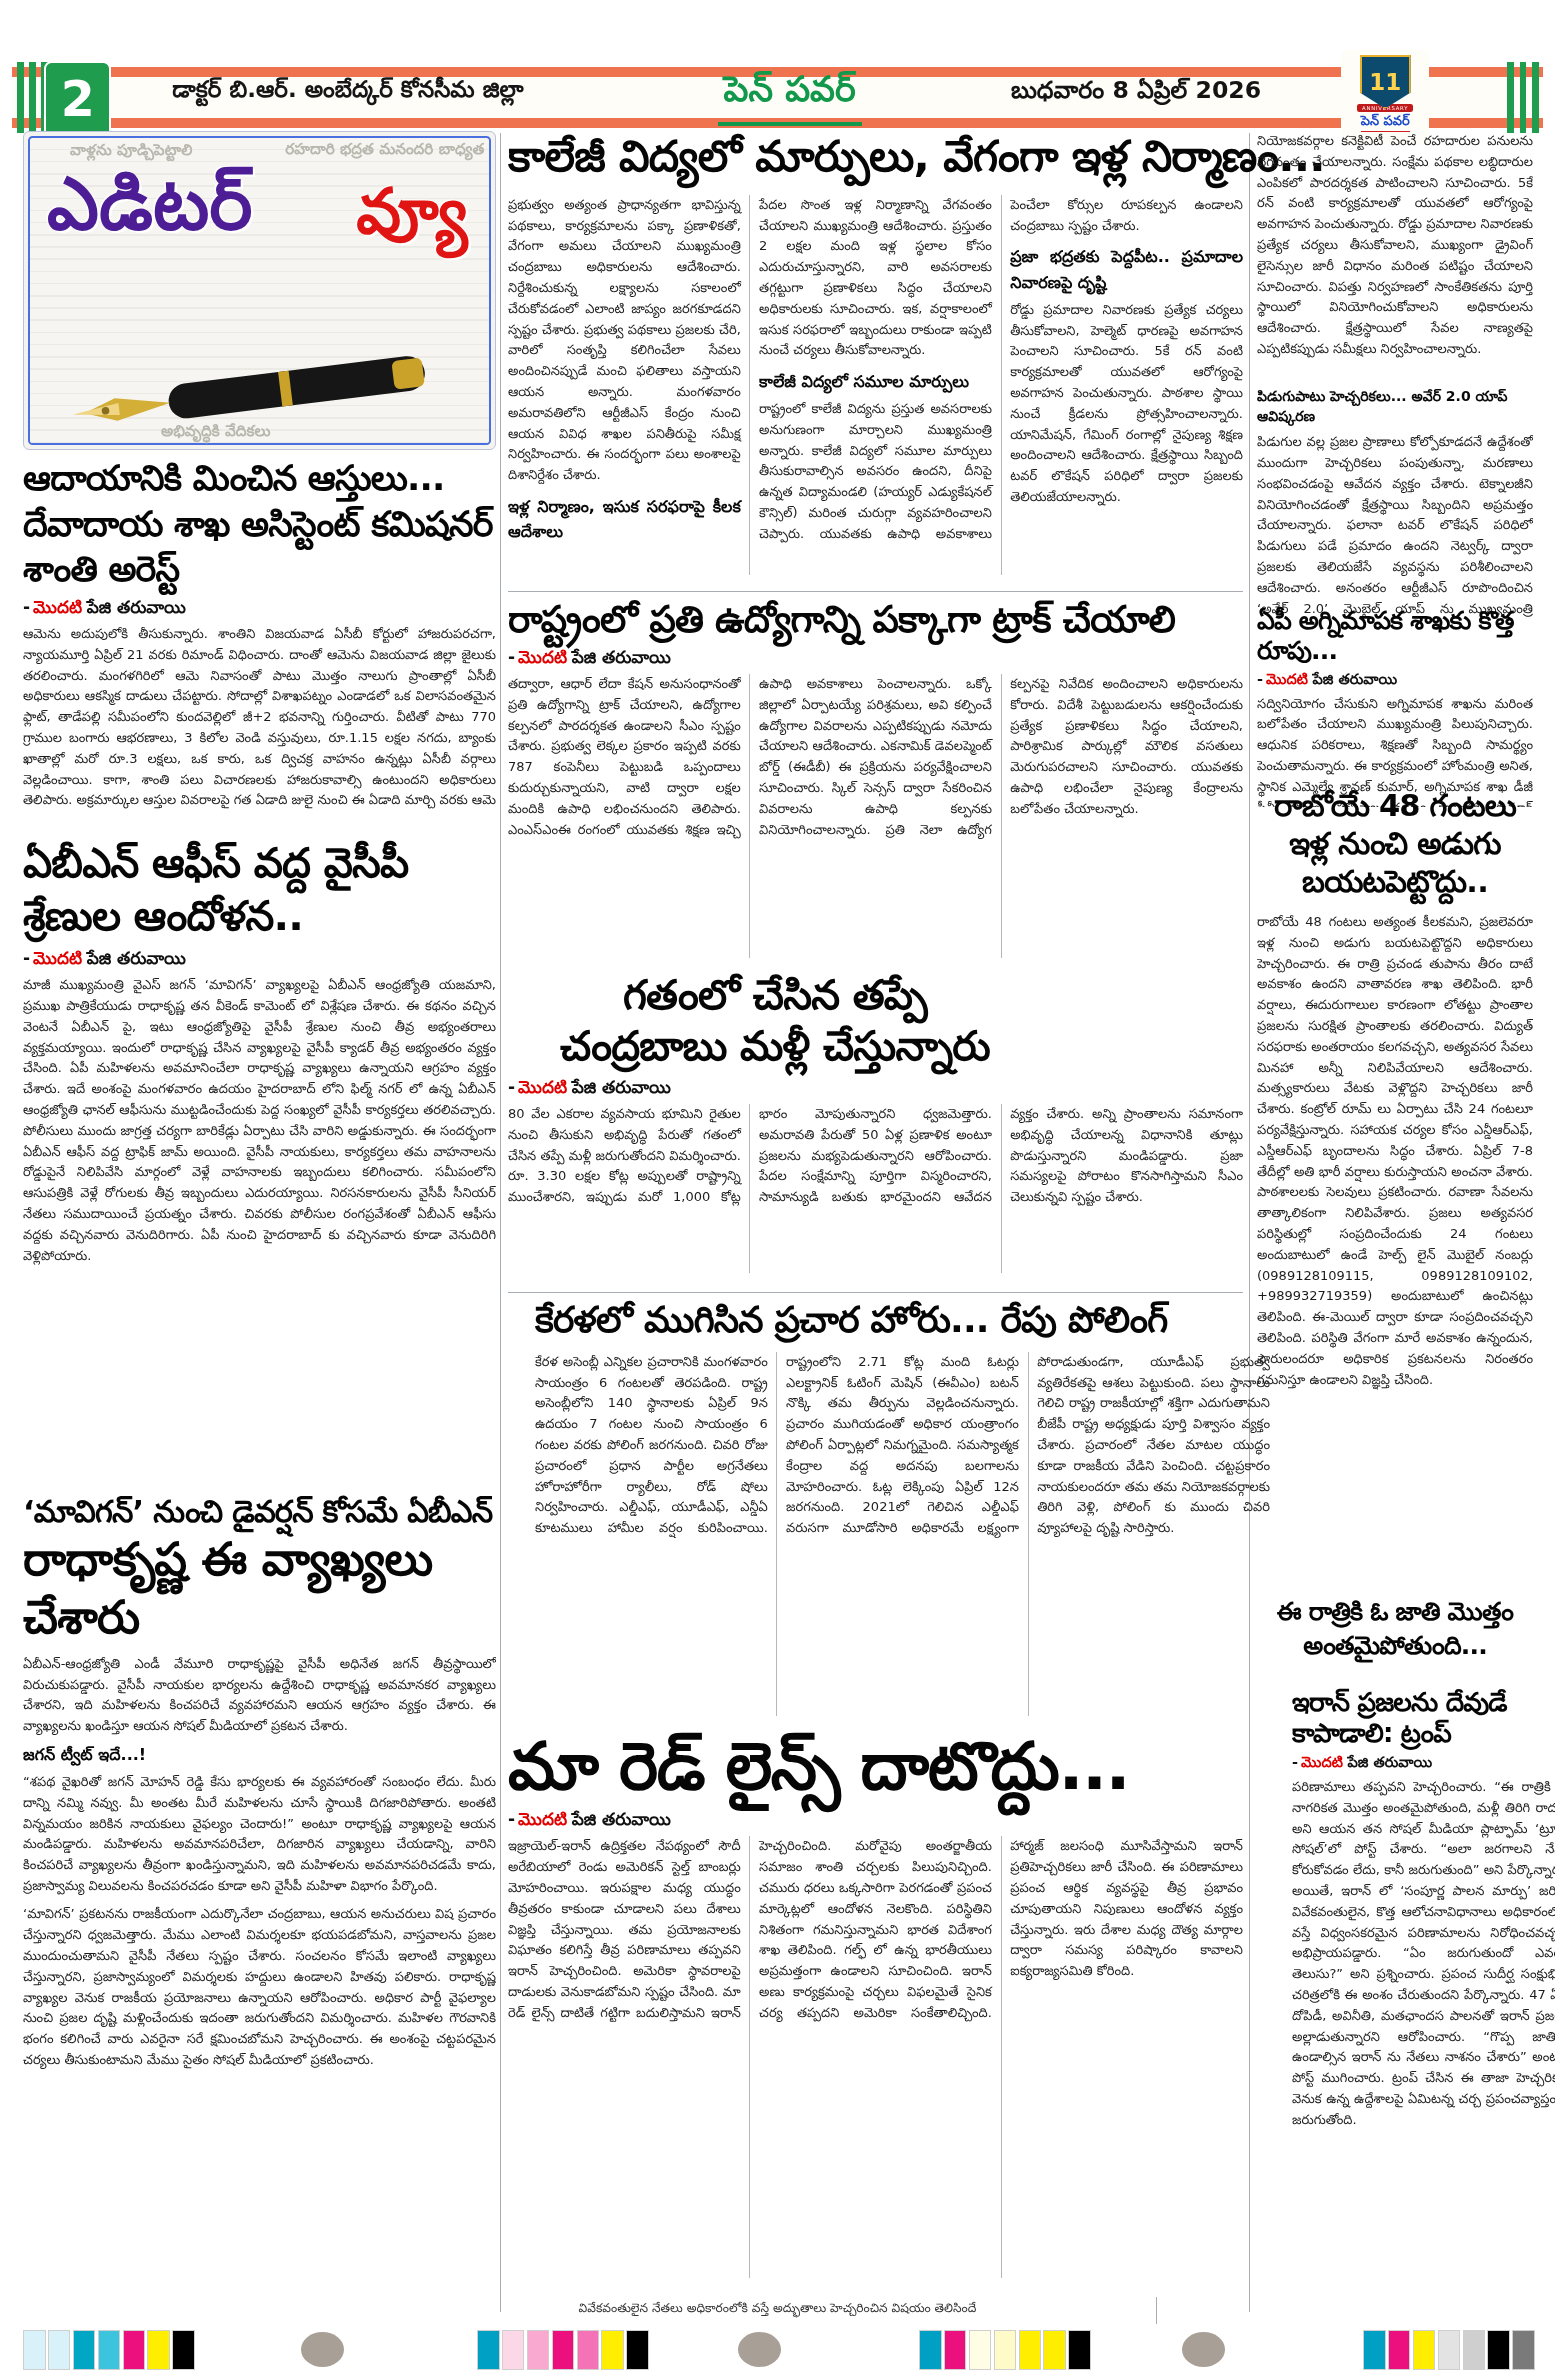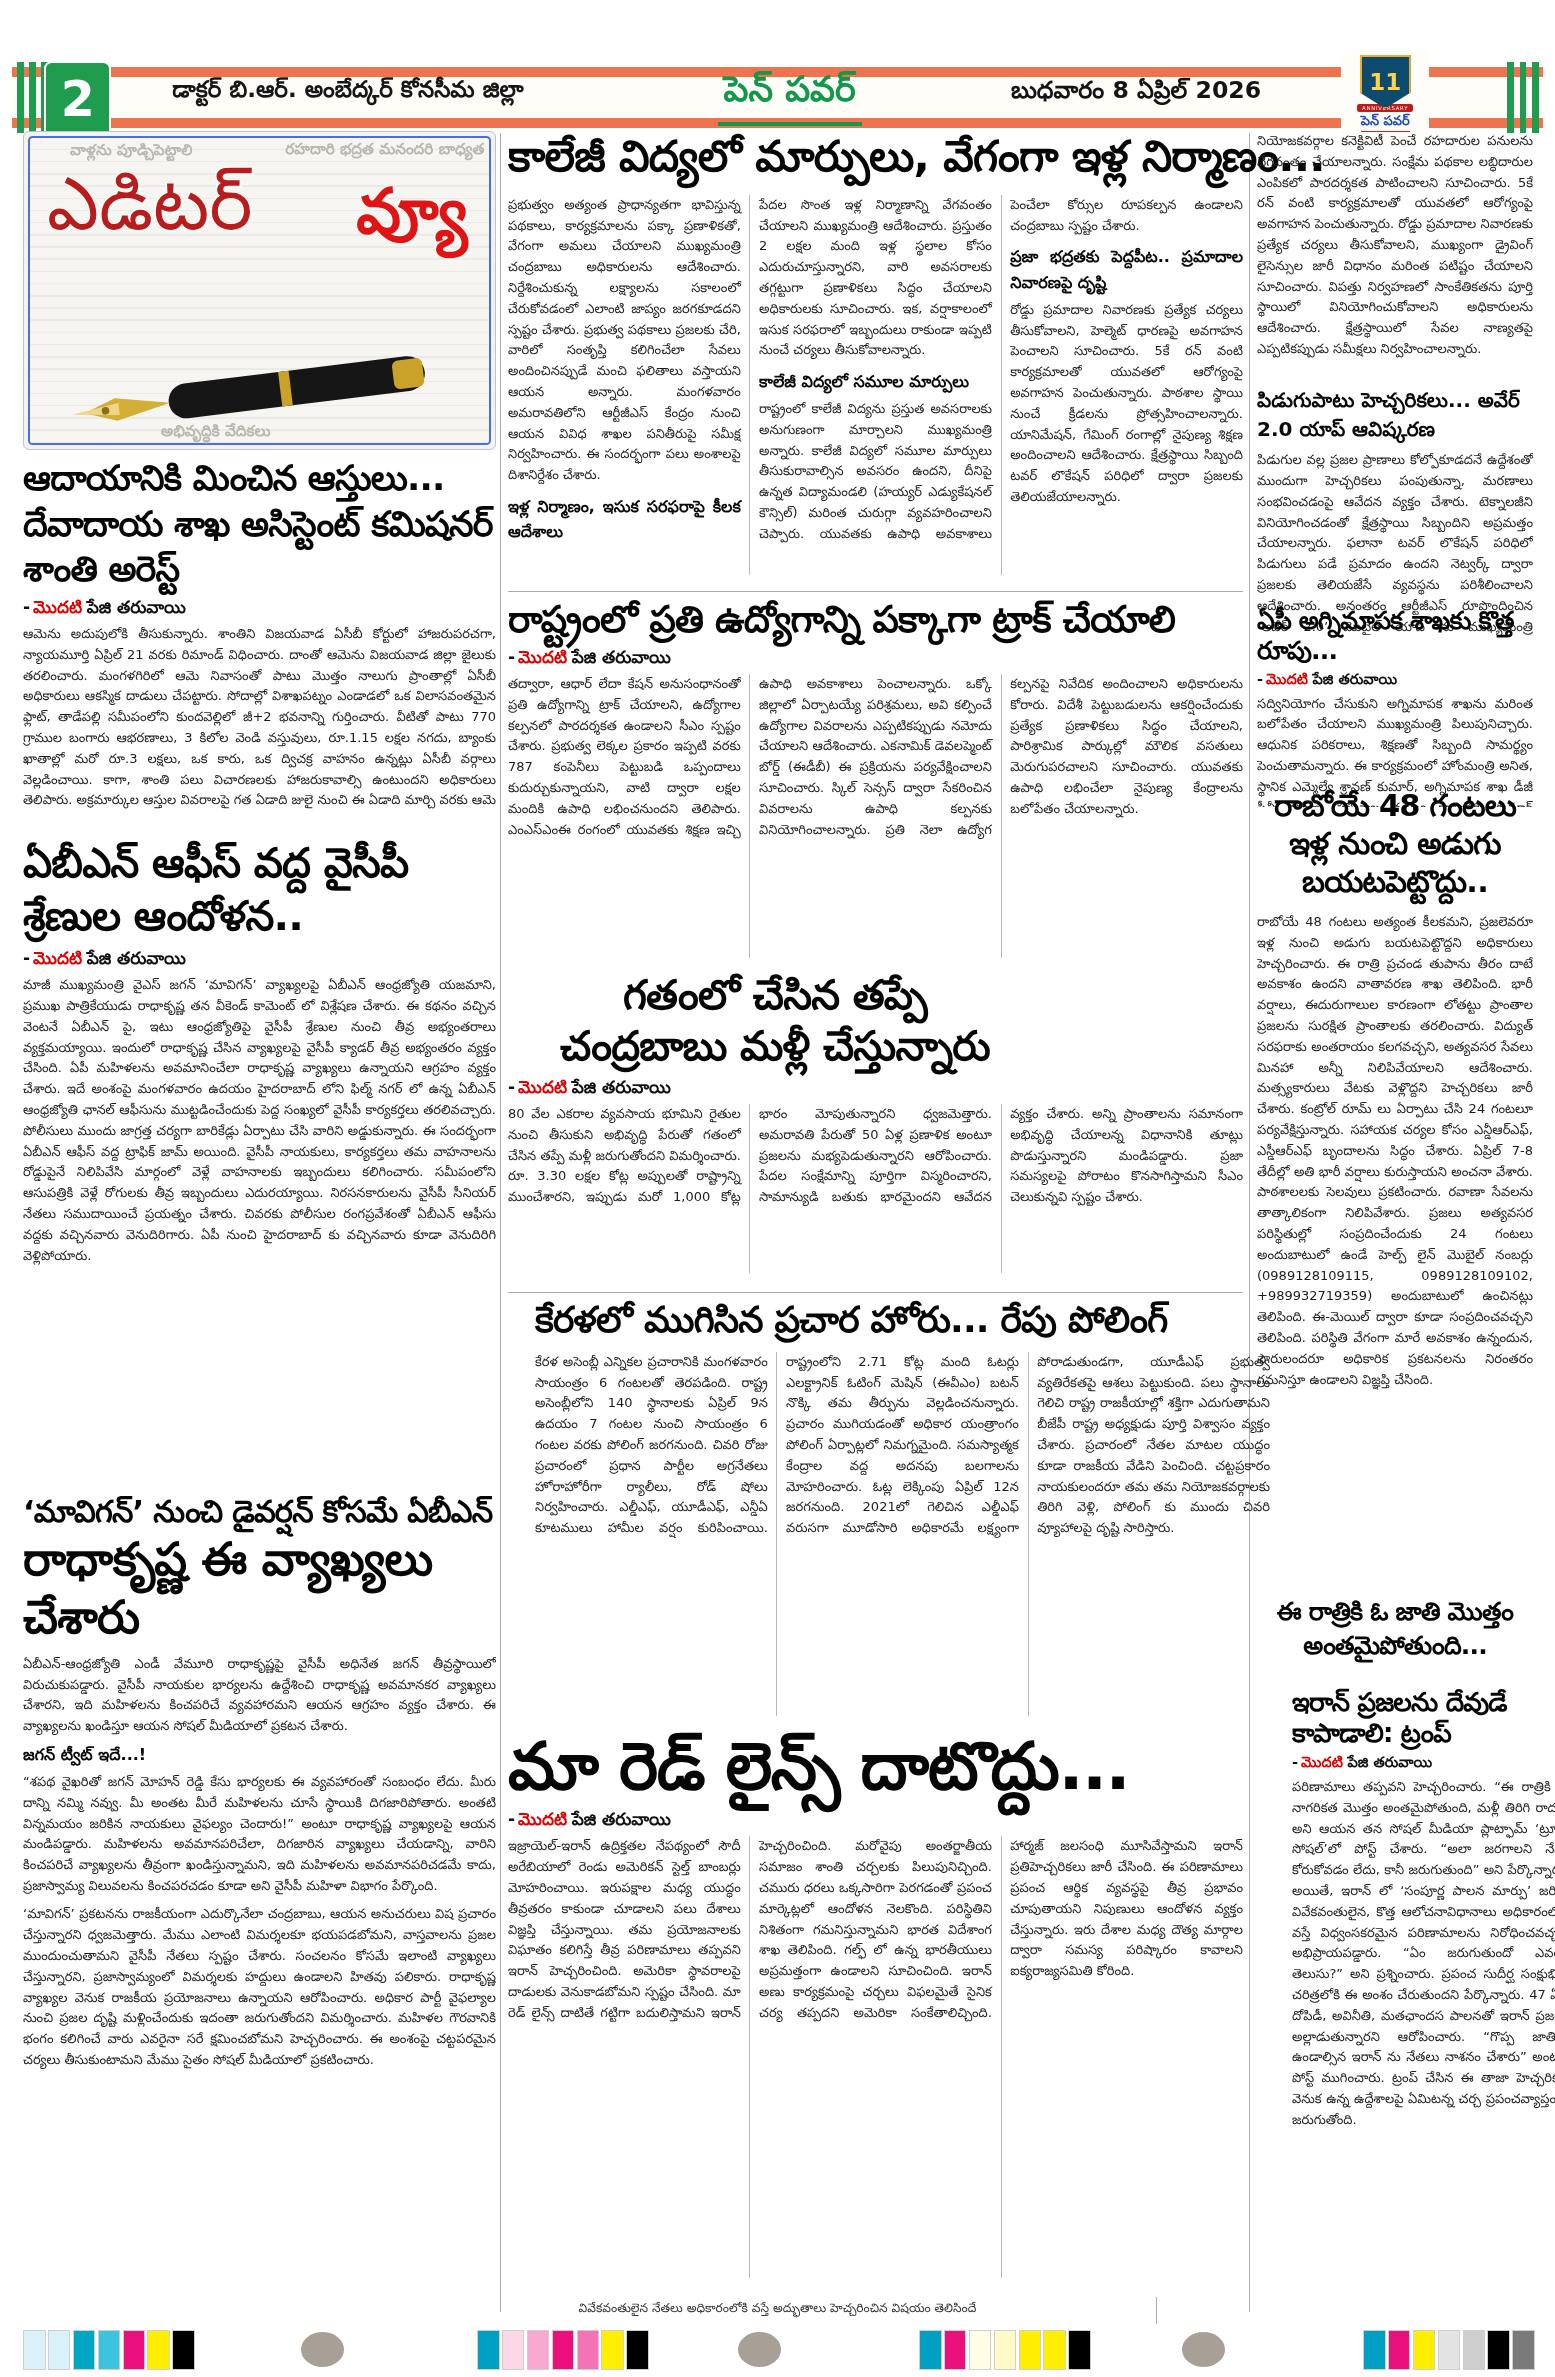--- a/index.html
+++ b/index.html
@@ -27,21 +27,21 @@
   .logo .lname{color:#1b49c8;font-weight:bold;font-size:13px;margin-top:1.5px;border-bottom:1.5px solid #d31f1f;}
   
   .vrule{position:absolute;width:0.8px;background:#a8adb3;}
   .hrule{position:absolute;height:0.8px;background:#a8adb3;}
   
   .editorbox{position:absolute;left:23px;top:131px;width:471px;height:317px;background:#f4f3ef;
              border:1.5px solid #b9c2d8;border-radius:6.1px;overflow:hidden;}
   .editorbox .inner{position:absolute;inset:3.8px;border:2.3px solid #4a6fe0;border-radius:4.6px;
              background:repeating-linear-gradient(180deg,#f6f5f1 0 10.7px,#eceae4 10.7px 12.2px);}
   .ed-tex{position:absolute;color:#b9b6ae;font-size:15.2px;font-weight:bold;white-space:nowrap;}
-  .ed-word1{position:absolute;left:23px;top:29px;font-size:73px;font-weight:normal;color:#b91c1c;
+  .ed-word1{position:absolute;left:23px;top:29px;font-size:73px;font-weight:bold;color:#4c1d95;
             text-shadow:2.3px 2.3px 0 #ffffff,-1.5px -1.5px 0 #ffffff;}
   .ed-word2{position:absolute;right:27.4px;top:43px;font-size:63px;font-weight:bold;color:#e11414;
             text-shadow:2.3px 2.3px 0 #ffffff,-1.5px -1.5px 0 #ffffff;}
   .penwrap{position:absolute;left:13.7px;bottom:12.2px;width:436px;height:91px;}
   
   h1,h2,h3,p{margin:0;}
   .headline{font-weight:bold;color:#060606;letter-spacing:-0.8px;}
   .byline{font-size:17px;font-weight:bold;margin:4.6px 0 3px 0;}
   .byline .red{color:#e10000;margin:0 4.6px 0 3px;}
   .body{font-size:13px;line-height:1.6;text-align:justify;color:#1c1c1c;overflow:hidden;}
@@ -182,21 +182,21 @@
   <div class="byline">
     <span>-</span><span class="red">మొదటి</span><span>పేజి తరువాయి</span>
   </div>
   <div class="c3 body" style="height:442px;">
     <p>ఇజ్రాయెల్-ఇరాన్ ఉద్రిక్తతల నేపథ్యంలో సౌదీ అరేబియాలో రెండు అమెరికన్ స్టెల్త్ బాంబర్లు మోహరించాయి. ఇరుపక్షాల మధ్య యుద్ధం తీవ్రతరం కాకుండా చూడాలని పలు దేశాలు విజ్ఞప్తి చేస్తున్నాయి. తమ ప్రయోజనాలకు విఘాతం కలిగిస్తే తీవ్ర పరిణామాలు తప్పవని ఇరాన్ హెచ్చరించింది. అమెరికా స్థావరాలపై దాడులకు వెనుకాడబోమని స్పష్టం చేసింది. మా రెడ్ లైన్స్ దాటితే గట్టిగా బదులిస్తామని ఇరాన్ హెచ్చరించింది. మరోవైపు అంతర్జాతీయ సమాజం శాంతి చర్చలకు పిలుపునిచ్చింది. చమురు ధరలు ఒక్కసారిగా పెరగడంతో ప్రపంచ మార్కెట్లలో ఆందోళన నెలకొంది. పరిస్థితిని నిశితంగా గమనిస్తున్నామని భారత విదేశాంగ శాఖ తెలిపింది. గల్ఫ్ లో ఉన్న భారతీయులు అప్రమత్తంగా ఉండాలని సూచించింది. ఇరాన్ అణు కార్యక్రమంపై చర్చలు విఫలమైతే సైనిక చర్య తప్పదని అమెరికా సంకేతాలిచ్చింది. హార్మజ్ జలసంధి మూసివేస్తామని ఇరాన్ ప్రతిహెచ్చరికలు జారీ చేసింది. ఈ పరిణామాలు ప్రపంచ ఆర్థిక వ్యవస్థపై తీవ్ర ప్రభావం చూపుతాయని నిపుణులు ఆందోళన వ్యక్తం చేస్తున్నారు. ఇరు దేశాల మధ్య దౌత్య మార్గాల ద్వారా సమస్య పరిష్కారం కావాలని ఐక్యరాజ్యసమితి కోరింది.</p>
   </div>
 </section>
 
 <section class="abs" style="left:1257px;top:131px;width:276px;">
   <p class="body" style="height:249px;">నియోజకవర్గాల కనెక్టివిటీ పెంచే రహదారుల పనులను వేగవంతం చేయాలన్నారు. సంక్షేమ పథకాల లబ్ధిదారుల ఎంపికలో పారదర్శకత పాటించాలని సూచించారు. 5కే రన్ వంటి కార్యక్రమాలతో యువతలో ఆరోగ్యంపై అవగాహన పెంచుతున్నారు. రోడ్డు ప్రమాదాల నివారణకు ప్రత్యేక చర్యలు తీసుకోవాలని, ముఖ్యంగా డ్రైవింగ్ లైసెన్సుల జారీ విధానం మరింత పటిష్టం చేయాలని సూచించారు. విపత్తు నిర్వహణలో సాంకేతికతను పూర్తి స్థాయిలో వినియోగించుకోవాలని అధికారులను ఆదేశించారు. క్షేత్రస్థాయిలో సేవల నాణ్యతపై ఎప్పటికప్పుడు సమీక్షలు నిర్వహించాలన్నారు.</p>
-  <h3 class="subhead" style="font-size:20px;">పిడుగుపాటు హెచ్చరికలు... అవేర్ 2.0 యాప్ ఆవిష్కరణ</h3>
+  <h3 class="subhead" style="font-size:14px;">పిడుగుపాటు హెచ్చరికలు... అవేర్ 2.0 యాప్ ఆవిష్కరణ</h3>
   <p class="body" style="height:185px;">పిడుగుల వల్ల ప్రజల ప్రాణాలు కోల్పోకూడదనే ఉద్దేశంతో ముందుగా హెచ్చరికలు పంపుతున్నా, మరణాలు సంభవించడంపై ఆవేదన వ్యక్తం చేశారు. టెక్నాలజీని వినియోగించడంతో క్షేత్రస్థాయి సిబ్బందిని అప్రమత్తం చేయాలన్నారు. ఫలానా టవర్ లొకేషన్ పరిధిలో పిడుగులు పడే ప్రమాదం ఉందని నెట్వర్క్ ద్వారా ప్రజలకు తెలియజేసే వ్యవస్థను పరిశీలించాలని ఆదేశించారు. అనంతరం ఆర్టీజీఎస్ రూపొందించిన ‘అవేర్ 2.0’ మొబైల్ యాప్ ను ముఖ్యమంత్రి ప్రారంభించారు. ఈ సమీక్ష సమావేశంలో వివిధ శాఖలకు చెందిన ఉన్నతాధికారులు పాల్గొన్నారు.</p>
 </section>
 
 <section class="abs" style="left:1257px;top:606px;width:276px;">
   <h2 class="headline" style="font-size:25px;line-height:1.2;">ఏపీ అగ్నిమాపక శాఖకు కొత్త రూపు...</h2>
   <div class="byline" style="font-size:14.5px;">
     <span>-</span><span class="red">మొదటి</span><span>పేజి తరువాయి</span>
   </div>
   <p class="body" style="height:113px;">సద్వినియోగం చేసుకుని అగ్నిమాపక శాఖను మరింత బలోపేతం చేయాలని ముఖ్యమంత్రి పిలుపునిచ్చారు. ఆధునిక పరికరాలు, శిక్షణతో సిబ్బంది సామర్థ్యం పెంచుతామన్నారు. ఈ కార్యక్రమంలో హోంమంత్రి అనిత, స్థానిక ఎమ్మెల్యే శ్రావణ్ కుమార్, అగ్నిమాపక శాఖ డీజీ పీవీ రమణ, హోంశాఖ ముఖ్య కార్యదర్శి కుమార్ విశ్వజిత్, పలువురు ఉన్నతాధికారులు పాల్గొన్నారు.</p>
 </section>

